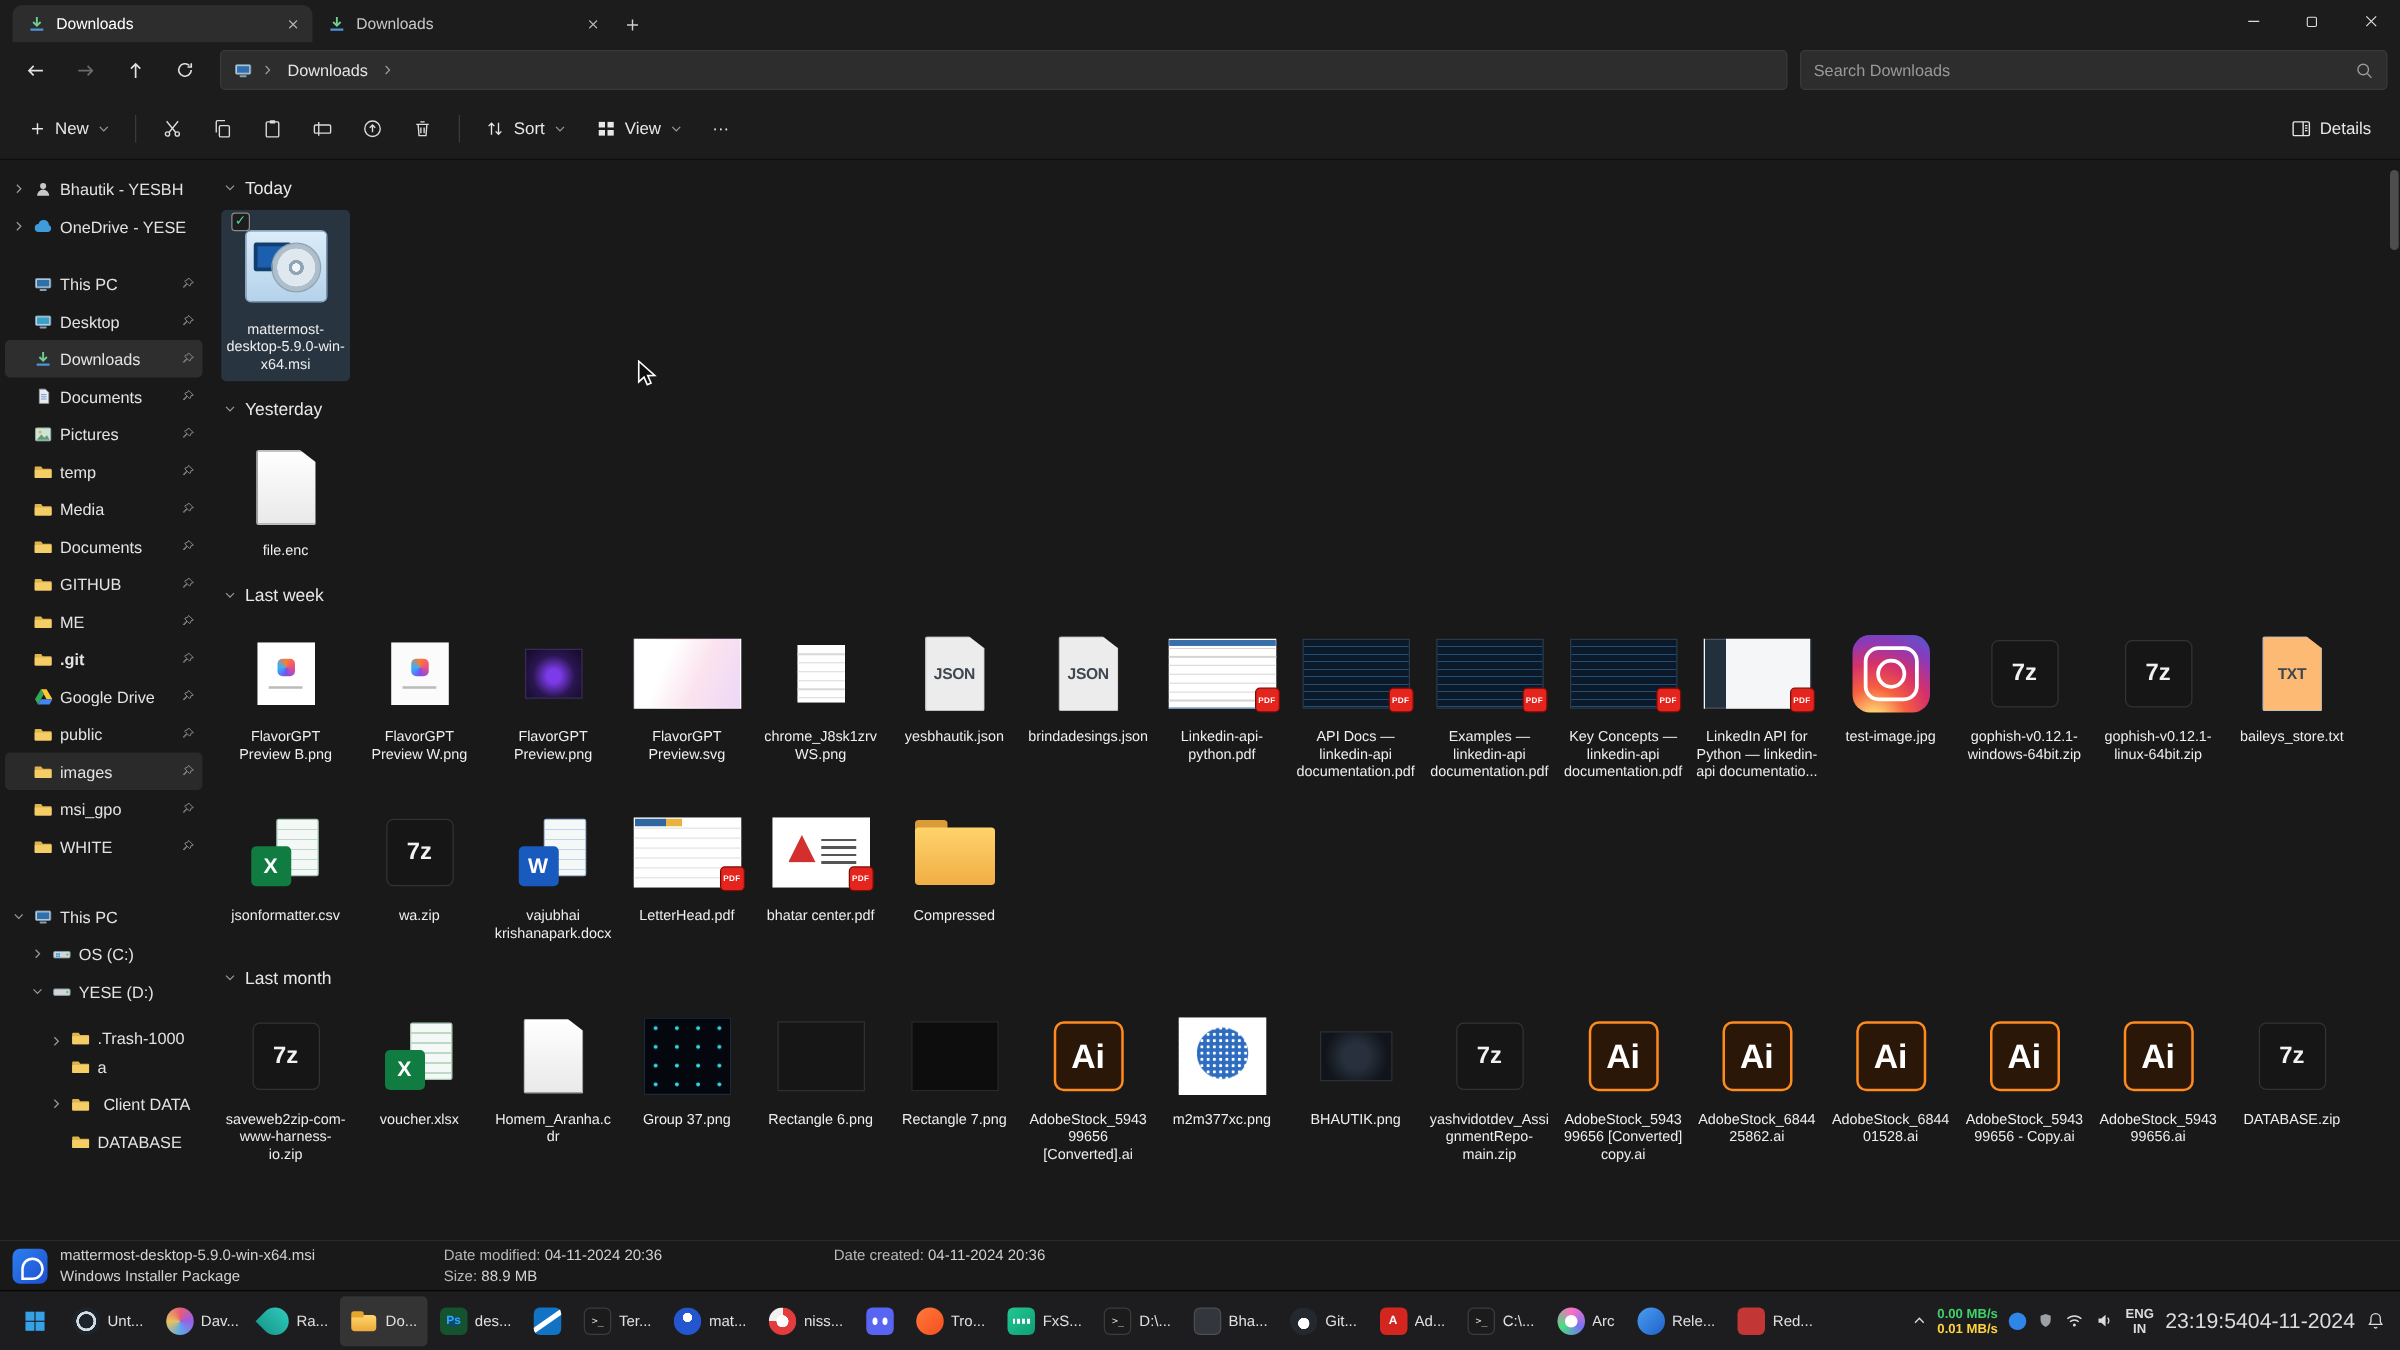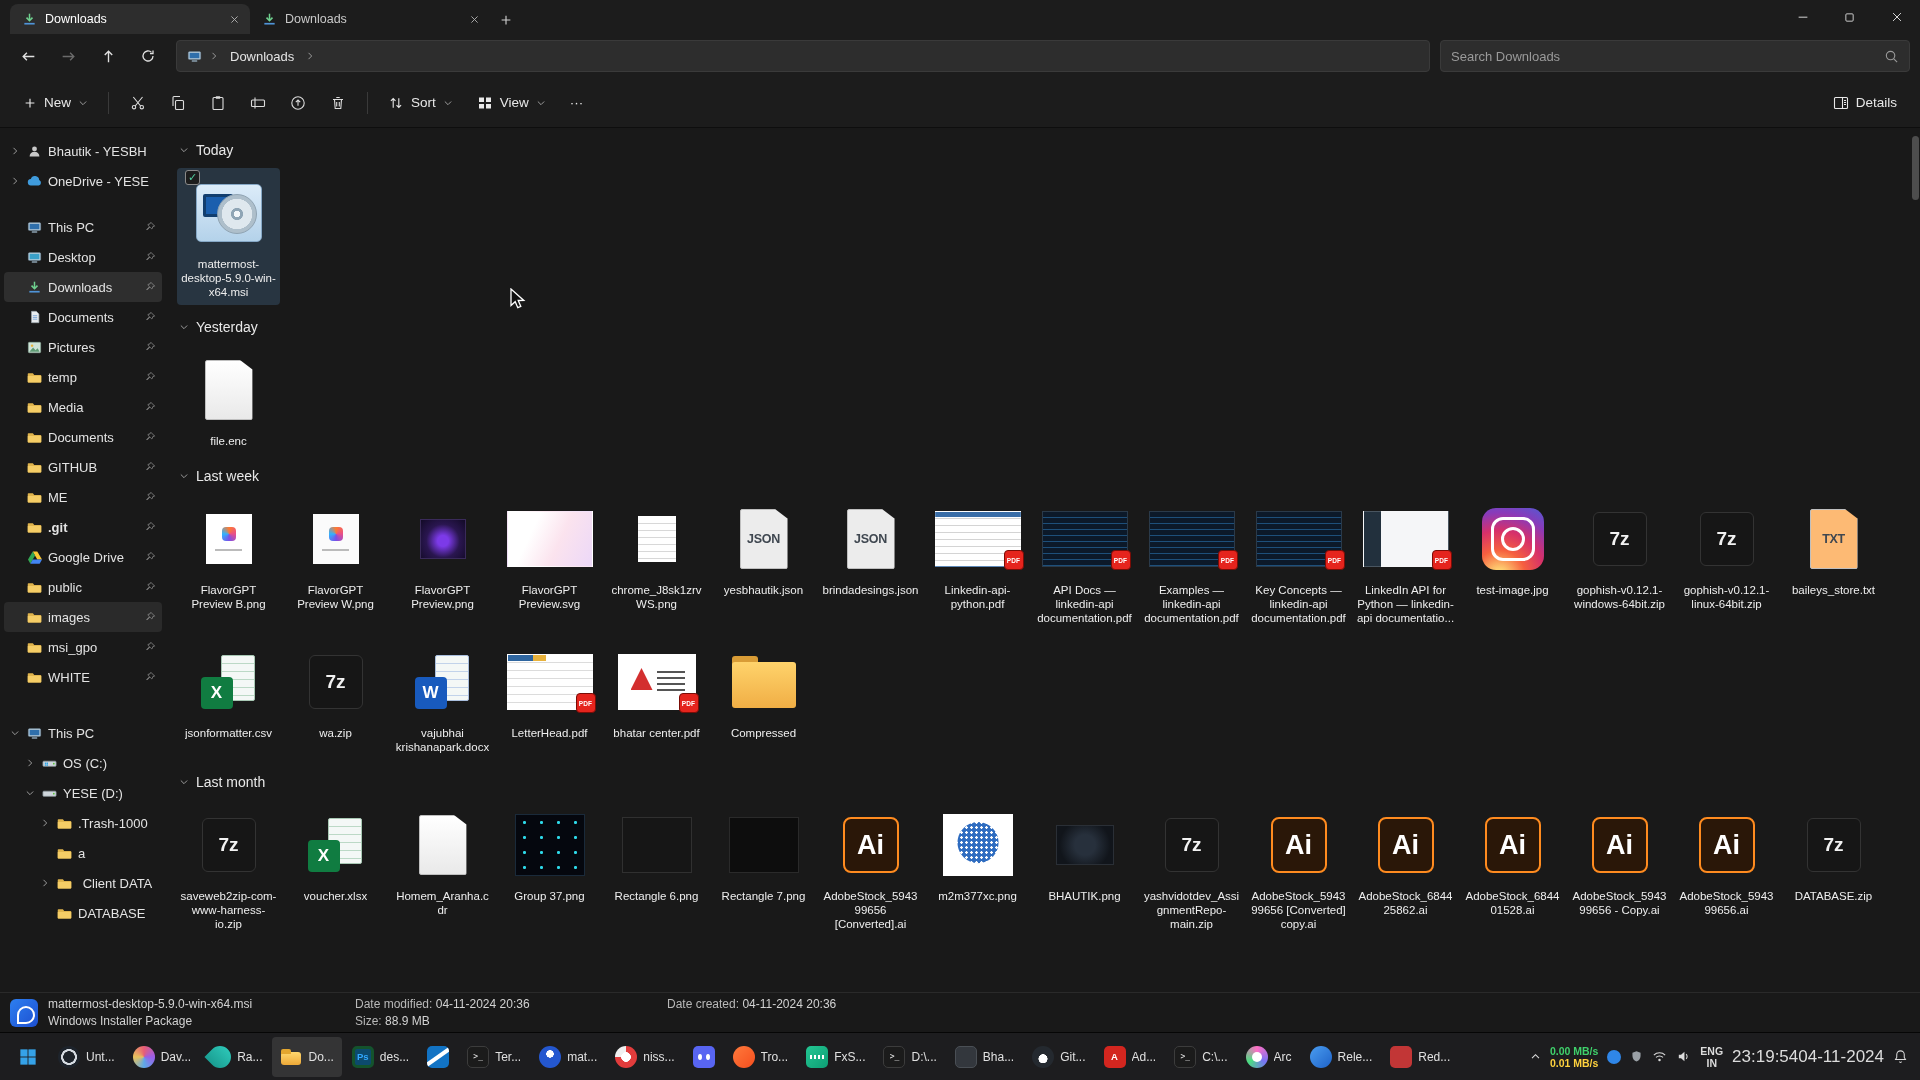--- a/index.html
+++ b/index.html
@@ -124,21 +124,21 @@
   .task-app{display:flex;align-items:center;gap:6px;height:40px;padding:0 8px;border-radius:4px;color:#e0e0e0;font-size:12px}
   .task-app.active{background:rgba(255,255,255,.10)}
   .t-label{white-space:nowrap;overflow:hidden;text-overflow:ellipsis;max-width:48px}
   .tic{width:22px;height:22px;flex:0 0 22px;border-radius:5px;display:flex;align-items:center;justify-content:center;font-size:9.5px;font-weight:bold}
   .tic-obs{border-radius:50%;background:radial-gradient(circle,#1d232b 0 36%,#d5dbe2 38% 50%,#1d232b 52%)}
   .tic-davinci{border-radius:50%;background:conic-gradient(#e85d75,#9a5de8,#5da9e8,#e8c25d,#e85d75)}
   .tic-rainmeter{border-radius:50% 50% 50% 0;transform:rotate(45deg);background:linear-gradient(#2cc5b6,#1a9e92)}
   .tic-explorer{position:relative}
   .tic-explorer::before{content:"";position:absolute;left:1px;top:6px;right:1px;bottom:3px;background:linear-gradient(#ffd76e,#eda938);border-radius:3px}
   .tic-explorer::after{content:"";position:absolute;left:1px;top:3px;width:10px;height:5px;background:#e3a62f;border-radius:2px 2px 0 0}
-  .tic-photoshop{background:#0c4a6e;color:#31a8ff;border:3px solid #14532d}
+  .tic-photoshop{background:#0c4a6e;color:#31a8ff;border:7px solid #14532d}
   .tic-vscode{background:#1273c4;position:relative;overflow:hidden}
   .tic-vscode::after{content:"";position:absolute;left:-5px;top:9px;width:32px;height:4px;background:#fff;transform:rotate(-35deg)}
   .tic-terminal,.tic-console{background:#1b1b1b;border:1px solid #3c3c3c;color:#e8e8e8;font-family:"DejaVu Sans Mono",monospace;font-size:8px;font-weight:normal}
   .tic-mattermost{border-radius:50%;background:radial-gradient(circle at 50% 36%,#fff 0 20%,transparent 22%),#2457cf}
   .tic-chrome-red{border-radius:50%;background:radial-gradient(circle at 50% 50%,#ffffff 0 30%,transparent 32%),conic-gradient(#e23c3c 0 270deg,#f0f0f0 270deg 360deg)}
   .tic-discord{background:#5865f2;position:relative}
   .tic-discord::before,.tic-discord::after{content:"";position:absolute;top:8px;width:4px;height:6px;border-radius:50%;background:#fff}
   .tic-discord::before{left:5px}.tic-discord::after{right:5px}
   .tic-orange-app{border-radius:50%;background:linear-gradient(135deg,#ff7a3c,#f54e1e)}
   .tic-fxsound{background:linear-gradient(135deg,#23c793,#0e9e74);position:relative}
@@ -704,21 +704,21 @@
             </svg>
           </span>
           <span class="sic">
             <svg viewBox="0 0 16 16" width="15" height="15">
               <rect x="1" y="5.5" width="14" height="5.5" rx="1" fill="#cfd6dc" stroke="#8e999f" stroke-width=".8"></rect>
               <circle cx="12.6" cy="8.2" r=".9" fill="#55c233"></circle>
             </svg>
           </span>
           <span class="lbl">YESE (D:)</span>
         </div>
-        <div class="side-row" style="padding-left: 34px;">
+        <div class="side-row" style="padding-left: 34px; align-items: flex-end;">
           <span class="chvslot">
             <svg viewBox="0 0 12 12" width="10" height="10">
               <path d="M4.2 2.2l3.8 3.8-3.8 3.8" fill="none" stroke="currentColor" stroke-width="1.2"></path>
             </svg>
           </span>
           <span class="sic">
             <svg viewBox="0 0 16 16" width="15" height="15">
               <path d="M1.5 3.5h4.8l1.4 1.8h6.8a.7.7 0 01.7.7v6.5a.7.7 0 01-.7.7H1.5a.7.7 0 01-.7-.7V4.2a.7.7 0 01.7-.7z" fill="#dfb44d"></path>
               <path d="M.8 6.5h14.4v6a.7.7 0 01-.7.7H1.5a.7.7 0 01-.7-.7z" fill="#f5cd66"></path>
             </svg>

